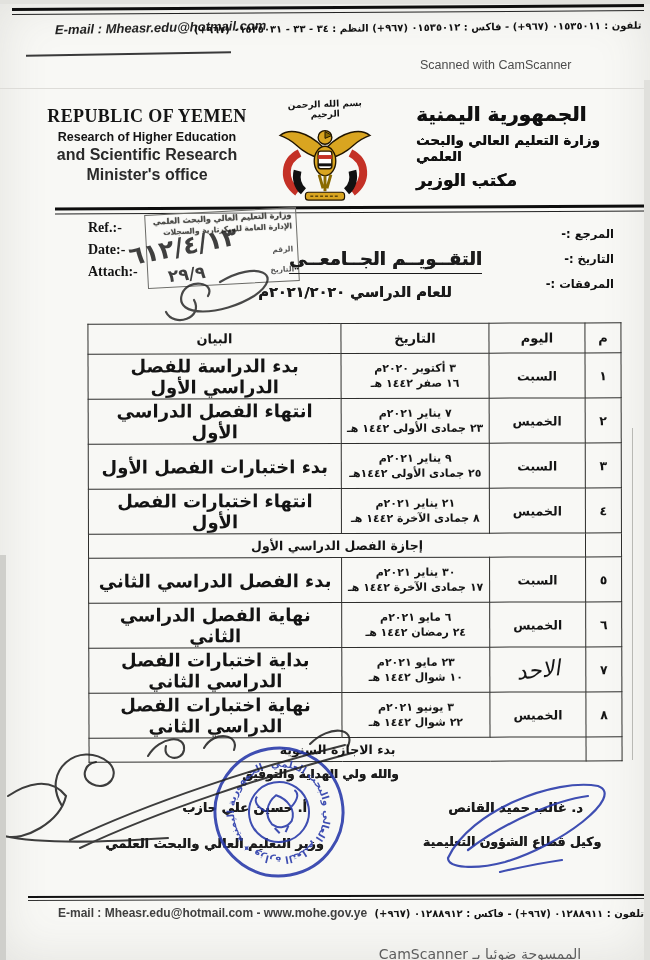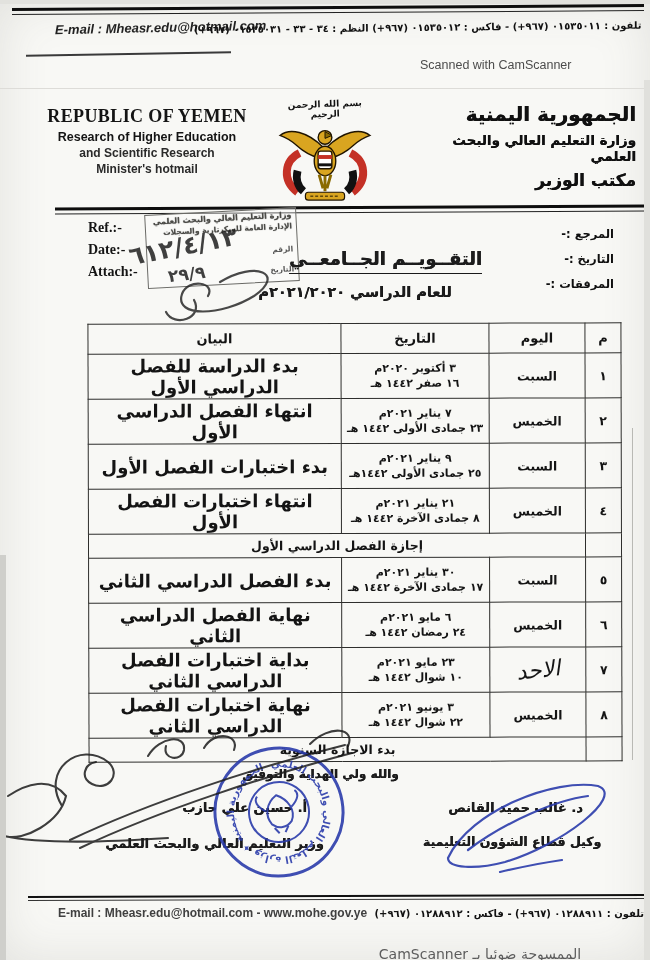--- a/index.html
+++ b/index.html
@@ -20,25 +20,25 @@
     font-style:italic;font-weight:bold;font-size:13px;color:#222;transform:rotate(-1.2deg);}
   .phones-top{position:absolute;right:8px;top:22px;font-size:10px;font-weight:bold;direction:rtl;color:#111;transform:rotate(-.6deg);}
   .shortline{position:absolute;left:26px;top:53px;width:205px;border-top:2px solid #3a3a3a;transform:rotate(-1deg);}
   .camscanner{position:absolute;left:420px;top:58px;font-family:"Liberation Sans",sans-serif;
     font-size:12.5px;color:#4c4c4c;}
   .paper-top-edge{position:absolute;left:0;top:88px;width:650px;border-top:1px solid #dddcd8;}
   
   .lh-en{position:absolute;left:33px;top:106px;width:228px;text-align:center;color:#141414;}
   .lh-en .l1{font-family:"Liberation Serif",serif;font-weight:bold;font-size:18px;letter-spacing:.4px;text-align:center;}
   .lh-en .l2{font-family:"Liberation Sans",sans-serif;font-weight:bold;font-size:12.5px;margin-top:3px;}
-  .lh-en .l3,.lh-en .l4{font-family:"Liberation Sans",sans-serif;font-weight:bold;font-size:12px;margin-top:2px;color:#2a2a2a;}
+  .lh-en .l3,.lh-en .l4{font-family:"Liberation Sans",sans-serif;font-weight:bold;font-size:16px;margin-top:2px;color:#2a2a2a;}
   .bismillah{position:absolute;left:283px;top:99px;width:84px;text-align:center;
     font-size:9px;font-weight:bold;direction:rtl;color:#111;transform:rotate(-2deg);}
   .emblem{position:absolute;left:276px;top:110px;}
-  .lh-ar{position:absolute;right:14px;top:102px;width:220px;text-align:right;direction:rtl;color:#101010;}
+  .lh-ar{position:absolute;right:14px;top:102px;width:220px;text-align:left;direction:rtl;color:#101010;}
   .lh-ar .a1{font-size:20px;font-weight:bold;text-shadow:.4px 0 0 #111;}
   .lh-ar .a2{font-size:13.5px;font-weight:bold;margin-top:6px;text-shadow:.3px 0 0 #111;}
   .lh-ar .a3{font-size:17px;font-weight:bold;margin-top:6px;text-shadow:.4px 0 0 #111;}
   .divider1{position:absolute;left:55px;top:206px;width:592px;border-top:3.5px solid #0d0d0d;transform:rotate(-.3deg);}
   .divider2{position:absolute;left:55px;top:212px;width:592px;border-top:1.5px solid #222;transform:rotate(-.3deg);}
   
   .ref-en{position:absolute;left:88px;top:217px;font-family:"Liberation Serif",serif;font-weight:bold;font-size:14px;color:#141414;line-height:22px;}
   .ref-ar{position:absolute;right:36px;top:222px;direction:rtl;text-align:right;font-weight:bold;font-size:11.5px;line-height:25px;color:#0f0f0f;}
   .rect-stamp{position:absolute;left:146px;top:211px;width:152px;height:74px;border:1.5px solid #6a6a66;
     transform:rotate(-3deg);padding:2px 4px;direction:rtl;color:#4b4b47;background:rgba(255,255,255,.3);}
@@ -100,21 +100,21 @@
   <div class="email-top">E-mail : Mheasr.edu@hotmail.com</div>
   <div class="phones-top">تلفون : ٠١٥٣٥٠١١ (٩٦٧+) - فاكس : ٠١٥٣٥٠١٢ (٩٦٧+) النظم : ٣٤ - ٣٣ - ٠١٥٣٥٠٣١ (٩٦٧+)</div>
   <div class="shortline"></div>
   <div class="camscanner">Scanned with CamScanner</div>
   <div class="paper-top-edge"></div>
 
   <div class="lh-en">
     <div class="l1">REPUBLIC OF YEMEN</div>
     <div class="l2">Research of Higher Education</div>
     <div class="l3">and Scientific Research</div>
-    <div class="l4">Minister's hotmail</div>
+    <div class="l4">Minister's office</div>
   </div>
 
   <div class="bismillah">بسم الله الرحمن الرحيم</div>
 
   <div class="emblem">
     <svg width="98" height="94" viewBox="0 0 100 96">
 
       <path d="M24 44 C8 52, 6 72, 22 84" fill="none" stroke="var(--flag-red)" stroke-width="8"></path>
       <path d="M22 62 C20 70, 22 78, 28 83" fill="none" stroke="#111" stroke-width="8"></path>
       <path d="M76 44 C92 52, 94 72, 78 84" fill="none" stroke="var(--flag-red)" stroke-width="8"></path>

